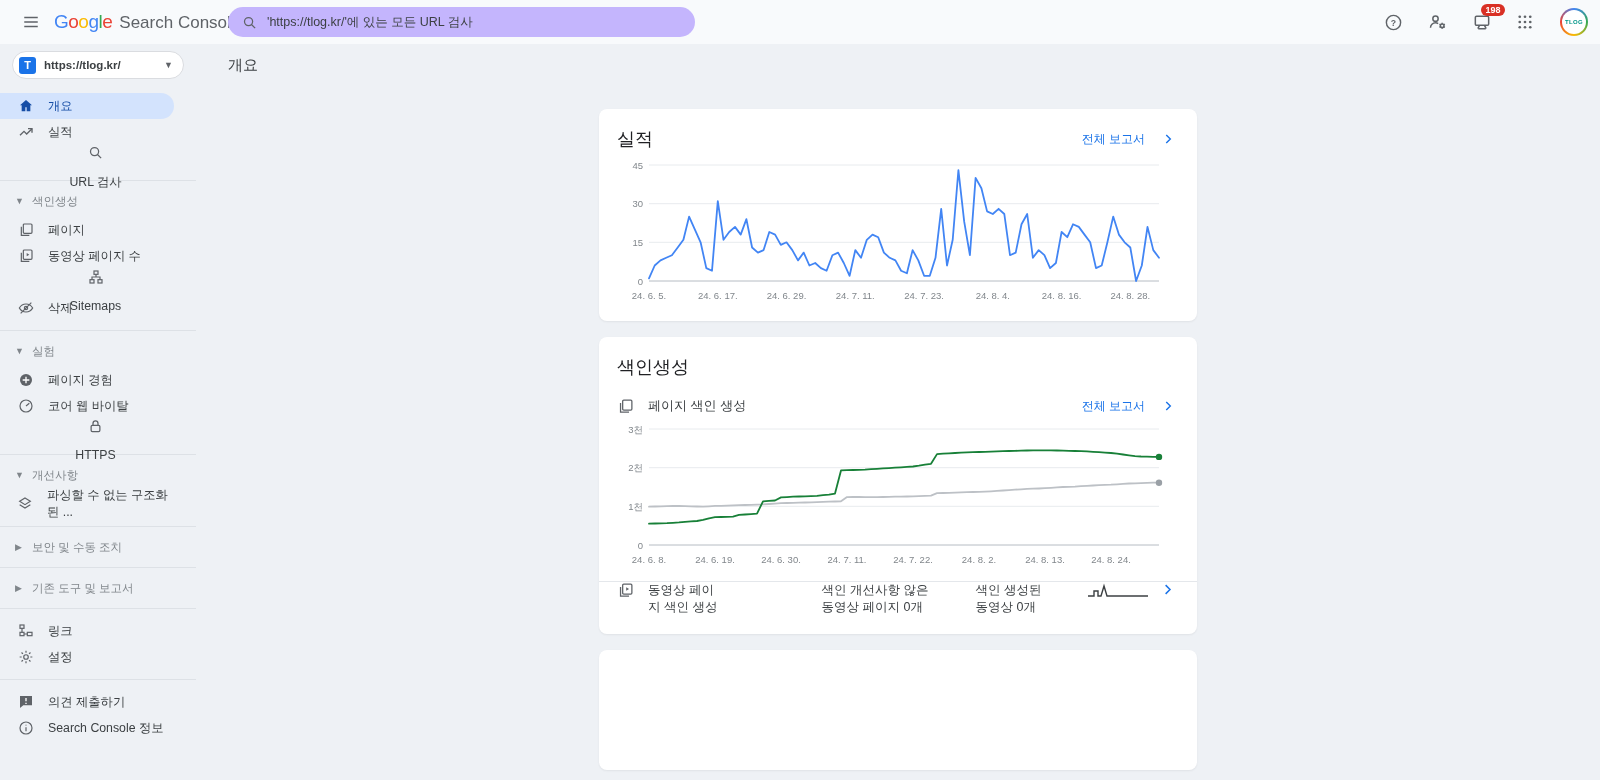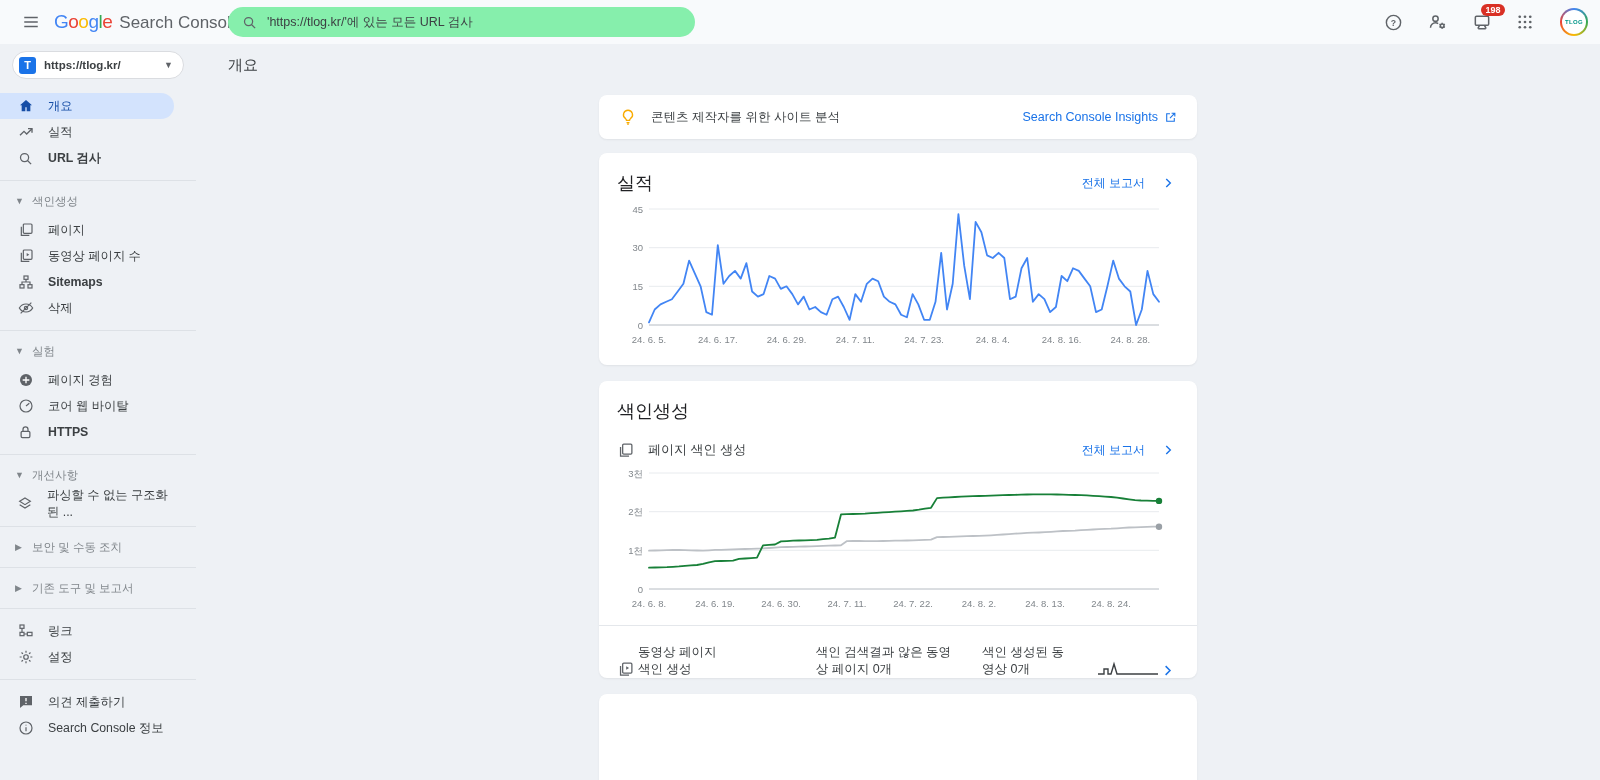--- a/index.html
+++ b/index.html
@@ -7,21 +7,21 @@
     font-family:"Liberation Sans","DejaVu Sans",sans-serif; background:#eef1f5; color:#3c4043; }
 
   
   .topbar { position:relative; height:44px; background:#f8fafc; display:flex; align-items:center; padding:0 14px; }
   .hamburger { width:34px; height:34px; border-radius:50%; display:flex; align-items:center; justify-content:center; cursor:pointer; margin-right:4px; }
   .logo { display:flex; align-items:baseline; gap:7px; margin-left:2px; }
   .logo .g-word { font-size:19px; font-weight:500; letter-spacing:-0.5px; }
   .logo .g-word span { display:inline-block; }
   .l0{color:#4285F4}.l1{color:#EA4335}.l2{color:#FBBC05}.l3{color:#4285F4}.l4{color:#34A853}.l5{color:#EA4335}
   .logo .suffix { font-size:17px; color:#5f6368; }
-  .searchbox { position:absolute; left:228px; top:7px; width:467px; height:30px; background:#86efac; border-radius:15px; display:flex; align-items:center; padding:0 14px; gap:10px; }
+  .searchbox { position:absolute; left:228px; top:7px; width:467px; height:30px; background:#c4b5fd; border-radius:15px; display:flex; align-items:center; padding:0 14px; gap:10px; }
   .searchbox input { border:none; outline:none; background:transparent; font-size:12.5px; color:#3c4043; width:100%; font-family:inherit; }
   .tb-right { position:absolute; right:12px; top:0; height:44px; display:flex; align-items:center; gap:22px; }
   .tb-icon { width:22px; height:22px; display:flex; align-items:center; cursor:pointer; position:relative; }
   .badge { position:absolute; top:-7px; left:9px; background:#d93025; color:#fff; font-size:9px; font-weight:700; border-radius:8px; padding:1.5px 4.5px; line-height:1; }
   .avatar { width:28px; height:28px; border-radius:50%; padding:2px;
     background:conic-gradient(#4285F4,#34A853,#FBBC05,#EA4335,#4285F4); cursor:pointer; }
   .avatar .inner { width:100%; height:100%; border-radius:50%; background:#fff; display:flex; align-items:center; justify-content:center; font-size:6px; font-weight:700; color:#009688; letter-spacing:.3px; }
 
   
   .page { display:flex; height:736px; }
@@ -29,21 +29,21 @@
   .content { flex:1; overflow:hidden; padding-top:12px; }
 
   
   .prop { margin:0 12px 14px 12px; height:28px; background:#fff; border:1px solid #dadce0; border-radius:14px; display:flex; align-items:center; padding:0 10px 0 6px; gap:8px; cursor:pointer; }
   .prop .pbadge { width:17px; height:17px; border-radius:3px; background:#1a73e8; color:#fff; font-size:11px; font-weight:700; display:flex; align-items:center; justify-content:center; }
   .prop .plabel { font-size:11.5px; font-weight:700; color:#3c4043; flex:1; }
   .prop .caret { color:#5f6368; font-size:9px; }
   .nav-item { height:26px; display:flex; align-items:center; gap:14px; padding-left:17px; font-size:12.3px; color:#3c4043; cursor:pointer; border-radius:0 16px 16px 0; margin-right:22px; }
   .nav-item .nicon { width:17px; display:flex; justify-content:center; }
   .nav-item.selected { background:#d3e3fd; font-weight:500; color:#174ea6; }
-  .nav-item.bold { font-weight:700; }
+  .nav-item.bold { font-weight:400;flex-direction:column; }
   .nav-section { height:22px; display:flex; align-items:center; gap:9px; padding-left:15px; font-size:11.5px; color:#80868b; cursor:pointer; }
   .nav-section .scaret { font-size:9px; width:8px; }
   .nav-divider { border-top:1px solid #dde1e6; margin:9px 0 9px 0; }
   .mt { margin-top:5px; }
 
   
   .page-title { font-size:15px; color:#3c4043; margin-left:32px; }
   .cards { width:598px; margin:20px auto 0 auto; display:flex; flex-direction:column; }
 
   .card { background:#fff; border-radius:8px; box-shadow:0 1px 2px rgba(60,64,67,.08); }
@@ -61,21 +61,21 @@
 
   .sub-row { display:flex; align-items:center; margin-top:18px; }
   .sub-row .sicon { margin-right:14px; display:flex; }
   .sub-label { font-size:13px; color:#3c4043; flex:1; }
 
   .chart-wrap { margin-top:4px; }
   svg.chart text.ytick { font-size:9.5px; fill:#80868b; }
   svg.chart text.xtick { font-size:9.5px; fill:#80868b; }
 
   .idx-divider { border-top:1px solid #e4e7eb; margin:6px -22px 0 -18px; }
-  .video-row { display:flex; align-items:flex-end; height:52px; }
+  .video-row { display:flex; align-items:flex-start; height:52px; gap:10px; }
   .video-row .vlabel { font-size:12.5px; color:#3c4043; margin-left:4px; }
   .video-row .vstat { font-size:12.5px; color:#3c4043; }
   .s1 { margin-left:88px; }
   .s2 { margin-left:26px; }
   .spark { margin-left:28px; display:flex; }
   .vchev { margin-left:auto; display:flex; cursor:pointer; }
 
   .exp-card { margin-top:16px; padding:20px 22px; height:120px; }
 </style>
 </head>
@@ -331,38 +331,20 @@
         </span>
       <span>Search Console 정보</span>
     </div>
   </aside>
 
   <main class="content">
     <div class="page-title">개요</div>
 
     <div class="cards">
 
-      <div class="card banner">
-        <span style="display:flex">
-          <svg width="18" height="18" viewBox="0 0 24 24" fill="none" stroke="#f9ab00" stroke-width="1.8">
-              <path d="M12 3a6 6 0 0 0-3.5 10.9c.8.6 1.5 1.6 1.5 2.6h4c0-1 .7-2 1.5-2.6A6 6 0 0 0 12 3z"></path>
-              <path d="M10 19.5h4M10.8 21.5h2.4"></path>
-            </svg>
-        </span>
-        <span class="btext">콘텐츠 제작자를 위한 사이트 분석</span>
-        <a class="blink">
-          <span>Search Console Insights</span>
-          <span style="display:flex">
-            <svg width="13" height="13" viewBox="0 0 24 24" fill="none" stroke="#1a73e8" stroke-width="2">
-                <path d="M19 13v6H5V5h6"></path>
-                <path d="M14 4h6v6M20 4l-9 9"></path>
-              </svg>
-          </span>
-        </a>
-      </div>
 
       <div class="card report-card">
         <div class="card-head">
           <span class="card-title">실적</span>
           <span class="full-report">
             <span>전체 보고서</span>
             <span style="display:flex">
                 <svg width="14" height="14" viewBox="0 0 24 24" fill="none" stroke="#1a73e8" stroke-width="2.4">
                   <path d="M9 5l7 7-7 7"></path>
                 </svg>
@@ -438,21 +420,21 @@
         <div class="idx-divider"></div>
         <div class="video-row">
           <span style="display:flex">
               <svg width="17" height="17" viewBox="0 0 24 24" fill="none" stroke="#5f6368" stroke-width="1.8">
                 <rect x="8" y="3" width="13" height="14" rx="1.5"></rect>
                 <path d="M5 7v13h12"></path>
                 <path d="M13 7.5v5l4-2.5z" fill="#5f6368" stroke="none"></path>
               </svg>
             </span>
           <span class="vlabel">동영상 페이지 색인 생성</span>
-          <span class="vstat s1">색인 검색결과 않은 동영상 페이지 0개</span>
+          <span class="vstat s1">색인 개선사항 않은 동영상 페이지 0개</span>
           <span class="vstat s2">색인 생성된 동영상 0개</span>
           <span class="spark">
             <svg width="64" height="18" viewBox="0 0 64 18">
                 <path d="M2 14h6v-5h4v5h3l3-10 3 10h41" fill="none" stroke="#3c4043" stroke-width="1.4"></path>
               </svg>
           </span>
           <span class="vchev">
               <svg width="15" height="15" viewBox="0 0 24 24" fill="none" stroke="#1a73e8" stroke-width="2.4">
                 <path d="M9 5l7 7-7 7"></path>
               </svg>

